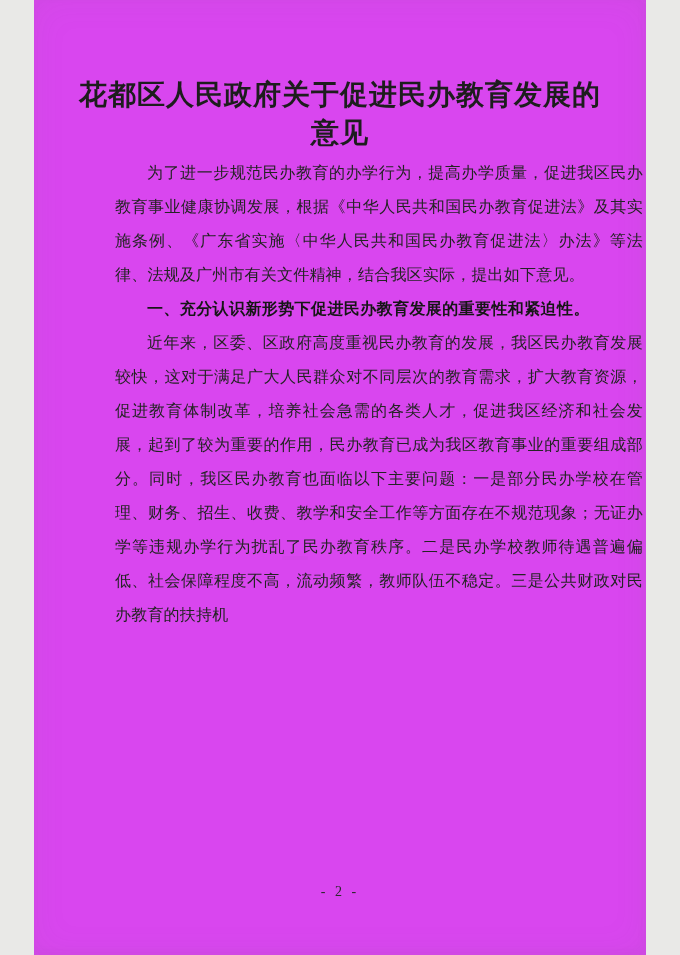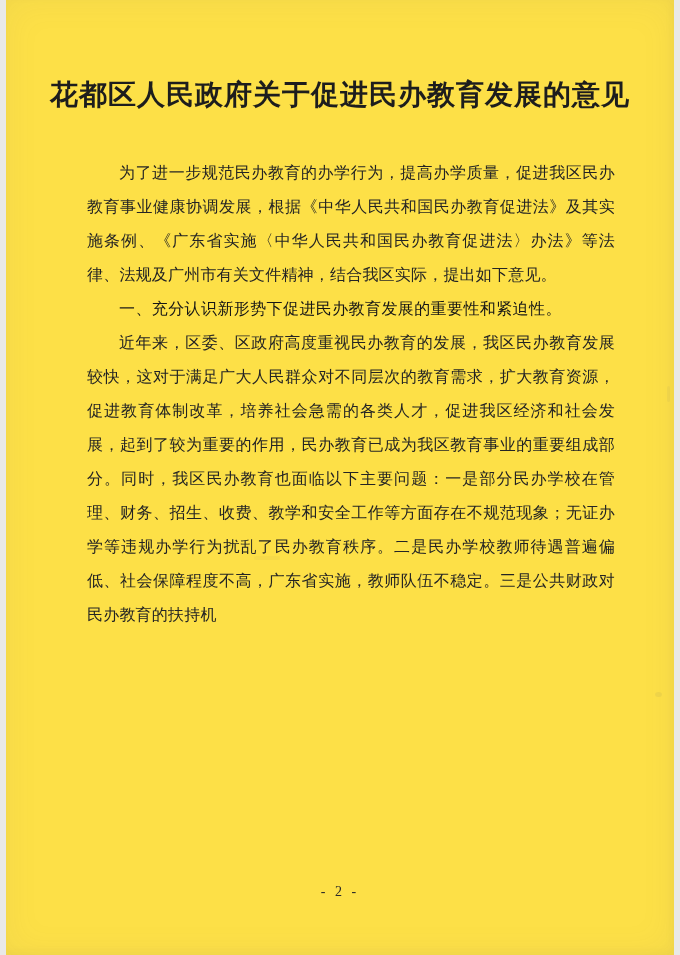--- a/index.html
+++ b/index.html
@@ -2,24 +2,24 @@
 <html><head>
 <meta charset="utf-8">
 <style>
   html, body {
     margin: 0;
     padding: 0;
     background: #e9e9e7;
   }
   .page {
     position: relative;
-    width: 668px;
+    width: 612px;
     height: 955px;
     margin: 0 auto;
-    background: #fde047;
+    background: #d946ef;
     overflow: hidden;
     box-shadow: inset 0 0 35px rgba(120,120,115,0.08), inset -2px -3px 8px rgba(120,120,115,0.06);
     font-family: "Liberation Serif", "DejaVu Serif", serif;
     color: #262626;
   }
   .title {
     position: absolute;
     top: 76px;
     left: 40px;
     right: 40px;
@@ -44,21 +44,21 @@
     letter-spacing: 0.2px;
     text-align: justify;
     text-justify: inter-ideograph;
     text-indent: 2em;
     word-break: break-all;
     overflow-wrap: anywhere;
     color: #242424;
   }
   .para.heading {
     font-family: "Liberation Sans", "DejaVu Sans", sans-serif;
-    font-weight: normal;
+    font-weight: bold;
     letter-spacing: 0.4px;
     color: #161616;
   }
   .footer {
     position: absolute;
     left: 0;
     right: 0;
     top: 884px;
     text-align: center;
     font-size: 14px;
@@ -78,21 +78,21 @@
 </head>
 <body>
 
 <div class="page">
 
   <h1 class="title">花都区人民政府关于促进民办教育发展的意见</h1>
 
   <div class="body-col">
     <p class="para">为了进一步规范民办教育的办学行为，提高办学质量，促进我区民办教育事业健康协调发展，根据《中华人民共和国民办教育促进法》及其实施条例、《广东省实施〈中华人民共和国民办教育促进法〉办法》等法律、法规及广州市有关文件精神，结合我区实际，提出如下意见。</p>
     <p class="para heading">一、充分认识新形势下促进民办教育发展的重要性和紧迫性。</p>
-    <p class="para">近年来，区委、区政府高度重视民办教育的发展，我区民办教育发展较快，这对于满足广大人民群众对不同层次的教育需求，扩大教育资源，促进教育体制改革，培养社会急需的各类人才，促进我区经济和社会发展，起到了较为重要的作用，民办教育已成为我区教育事业的重要组成部分。同时，我区民办教育也面临以下主要问题：一是部分民办学校在管理、财务、招生、收费、教学和安全工作等方面存在不规范现象；无证办学等违规办学行为扰乱了民办教育秩序。二是民办学校教师待遇普遍偏低、社会保障程度不高，广东省实施，教师队伍不稳定。三是公共财政对民办教育的扶持机</p>
+    <p class="para">近年来，区委、区政府高度重视民办教育的发展，我区民办教育发展较快，这对于满足广大人民群众对不同层次的教育需求，扩大教育资源，促进教育体制改革，培养社会急需的各类人才，促进我区经济和社会发展，起到了较为重要的作用，民办教育已成为我区教育事业的重要组成部分。同时，我区民办教育也面临以下主要问题：一是部分民办学校在管理、财务、招生、收费、教学和安全工作等方面存在不规范现象；无证办学等违规办学行为扰乱了民办教育秩序。二是民办学校教师待遇普遍偏低、社会保障程度不高，流动频繁，教师队伍不稳定。三是公共财政对民办教育的扶持机</p>
   </div>
 
   <div class="footer">- 2 -</div>
 
   <div class="artifact a1"></div>
   <div class="artifact a2"></div>
   <div class="artifact a3"></div>
 
 </div>
 

